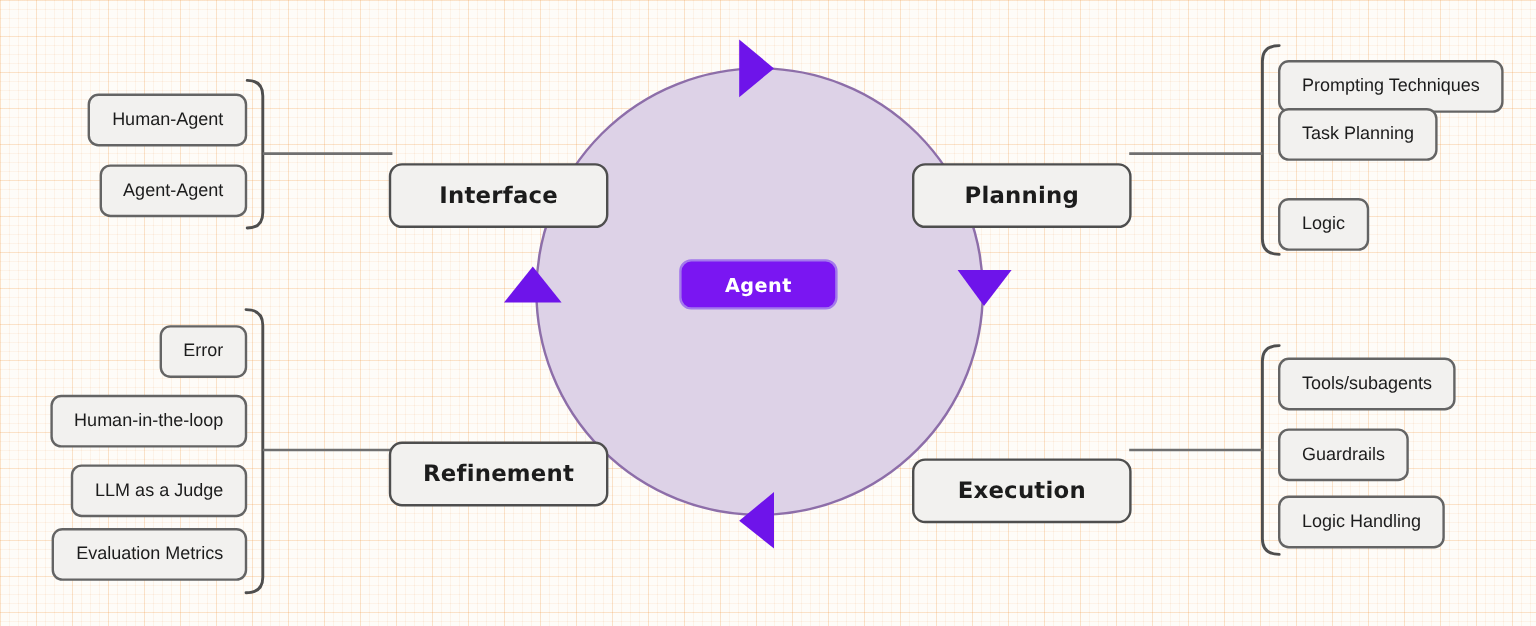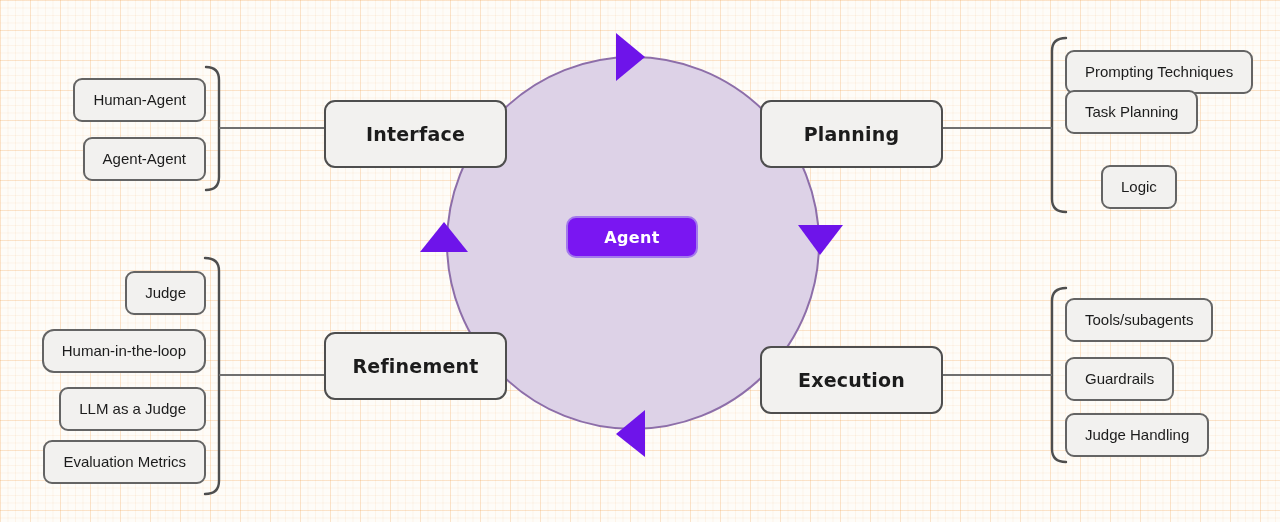--- a/index.html
+++ b/index.html
@@ -60,27 +60,28 @@
     font-size: 15px;
     line-height: 22px;
     font-family: "Liberation Sans", sans-serif;
   }
   .leaf.align-right { right: 1074px; }
   .leaf.align-left  { left: 1065px; }
 
   
   .branch {
     width: 183px;
-    height: 68px;
+    height: 54px;
     border: 2.4px solid #4e4e4e;
     border-radius: 11px;
     font-family: "DejaVu Sans", sans-serif;
     font-size: 19px;
     font-weight: bold;
     letter-spacing: 0.2px;
+    margin-top: 36px;
   }
 
   
   .center-node {
     left: 566px; top: 216px;
     width: 132px; height: 42px;
     background: #7a16f2;
     border: 2px solid #a379ec;
     border-radius: 10px;
     color: #ffffff;
@@ -94,23 +95,23 @@
   .pos-interface  { left: 324px; top: 100px; }
   .pos-planning   { left: 760px; top: 100px; }
   .pos-refinement { left: 324px; top: 332px; }
   .pos-execution  { left: 760px; top: 346px; }
 
   
   .pos-human-agent  { top: 78px; }
   .pos-agent-agent  { top: 137px; }
   .pos-prompting    { top: 50px; }
   .pos-task-plan    { top: 90px; }
-  .pos-logic        { top: 165px; margin-left: 36px; }
+  .pos-logic        { top: 165px; }
   .pos-memory       { top: 271px; }
-  .pos-hitl         { top: 329px; border-radius: 12px; }
+  .pos-hitl         { top: 329px; }
   .pos-llm-judge    { top: 387px; text-align: center; }
   .pos-eval-metrics { top: 440px; }
   .pos-tools        { top: 298px; }
   .pos-guardrails   { top: 357px; }
   .pos-error        { top: 413px; }
 </style>
 </head>
 <body>
 
 <div class="stage">
@@ -142,22 +143,22 @@
   <div class="node branch pos-refinement">Refinement</div>
   <div class="node branch pos-execution">Execution</div>
 
   <div class="node leaf align-right pos-human-agent">Human-Agent</div>
   <div class="node leaf align-right pos-agent-agent">Agent-Agent</div>
 
   <div class="node leaf align-left pos-prompting">Prompting Techniques</div>
   <div class="node leaf align-left pos-task-plan">Task Planning</div>
   <div class="node leaf align-left pos-logic">Logic</div>
 
-  <div class="node leaf align-right pos-memory">Judge</div>
+  <div class="node leaf align-right pos-memory">Error</div>
   <div class="node leaf align-right pos-hitl">Human-in-the-loop</div>
   <div class="node leaf align-right pos-llm-judge">LLM as a Judge</div>
   <div class="node leaf align-right pos-eval-metrics">Evaluation Metrics</div>
 
   <div class="node leaf align-left pos-tools">Tools/subagents</div>
   <div class="node leaf align-left pos-guardrails">Guardrails</div>
-  <div class="node leaf align-left pos-error">Judge Handling</div>
+  <div class="node leaf align-left pos-error">Logic Handling</div>
 
 </div>
 
 </body></html>

